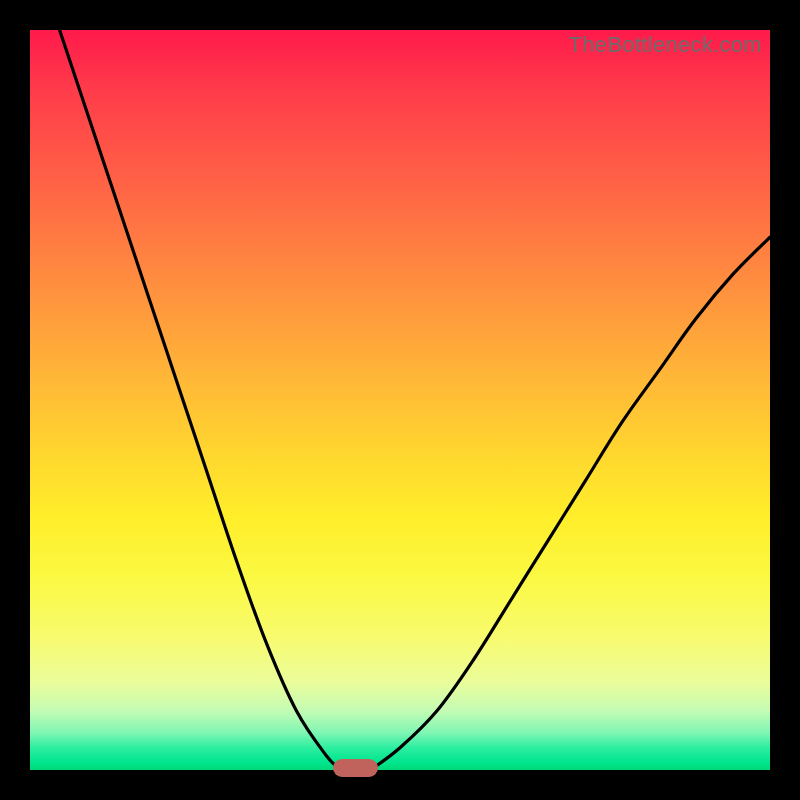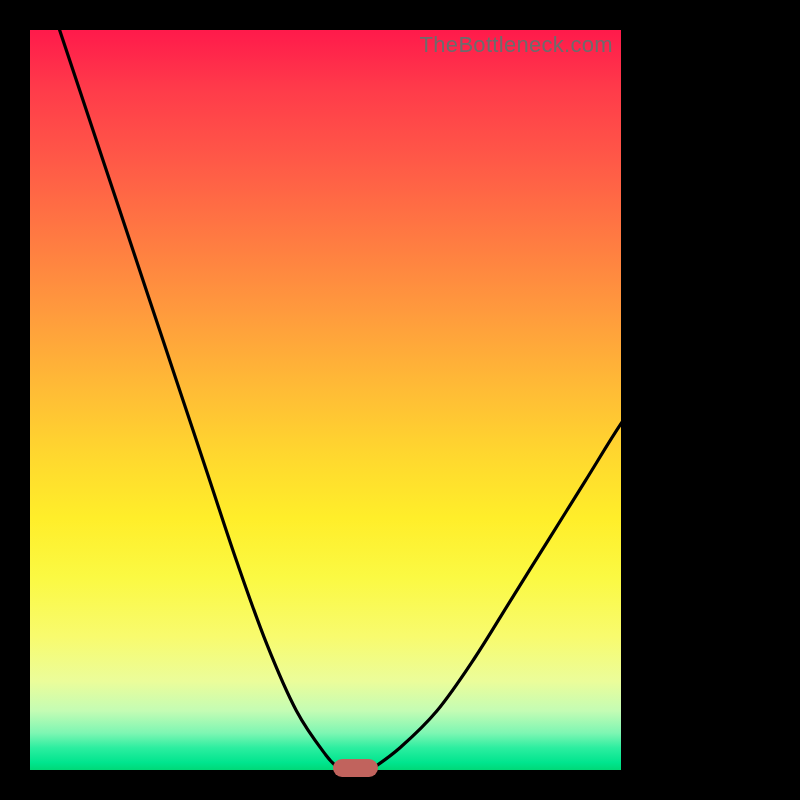--- a/index.html
+++ b/index.html
@@ -14,21 +14,21 @@
   .frame {
     position: relative;
     width: 800px;
     height: 800px;
     background: #000;
   }
   .plot-area {
     position: absolute;
     left: 30px;
     top: 30px;
-    width: 591px;
+    width: 740px;
     height: 740px;
     background: linear-gradient(
       to bottom,
       #ff1a4b 0%,
       #ff3b4a 8%,
       #ff5a47 18%,
       #ff7a42 28%,
       #ff9a3d 38%,
       #ffba36 48%,
       #ffd92e 58%,

